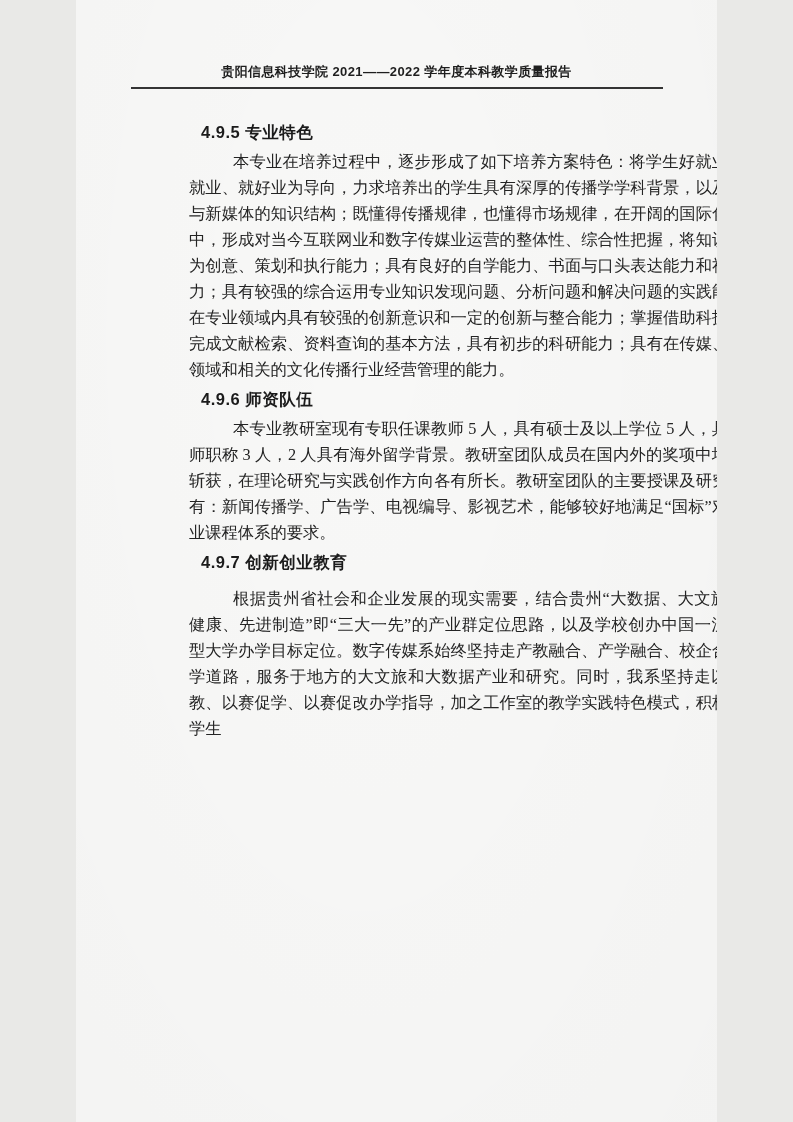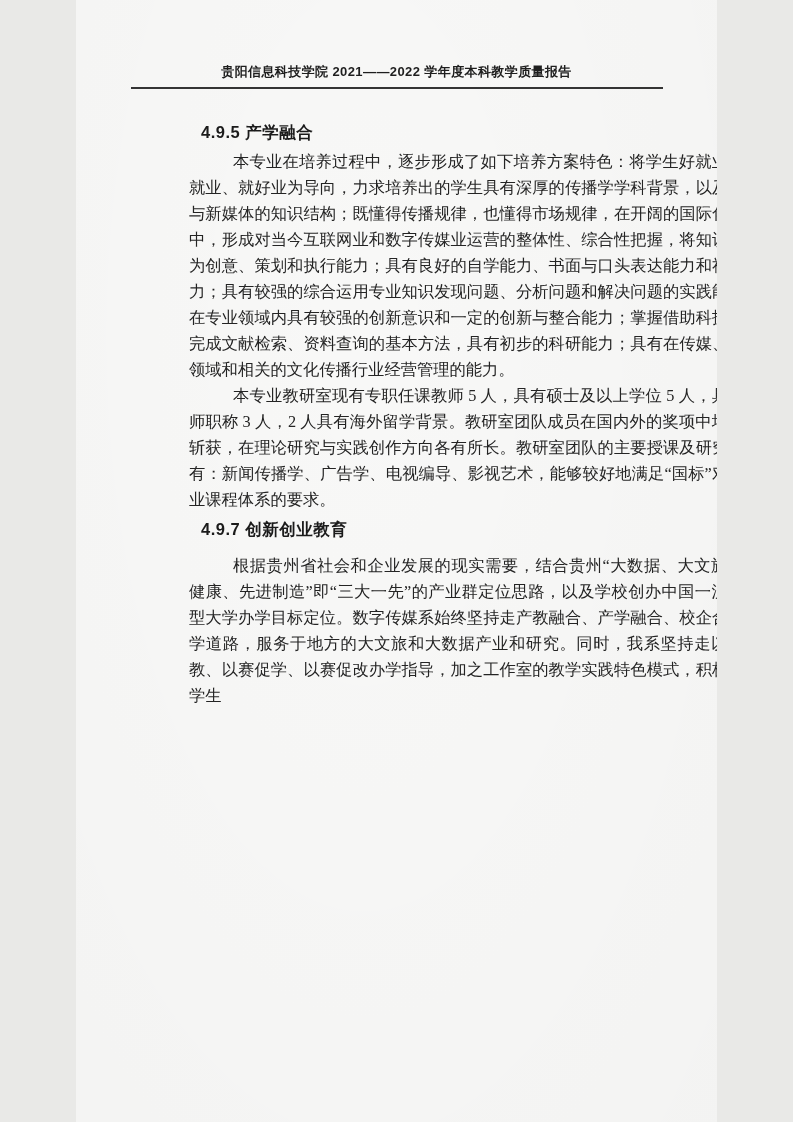--- a/index.html
+++ b/index.html
@@ -84,24 +84,25 @@
 <body>
 
 <div class="page">
 
   <header class="doc-header">
     <div class="doc-header-title">贵阳信息科技学院 2021——2022 学年度本科教学质量报告</div>
   </header>
 
   <main class="doc-body">
 
-    <h3 class="sec-heading">4.9.5 产学融合</h3>
+    <h3 class="sec-heading">4.9.5 专业特色</h3>
 
     <p class="para">本专业在培养过程中，逐步形成了如下培养方案特色：将学生好就业、能就业、就好业为导向，力求培养出的学生具有深厚的传播学学科背景，以及网络与新媒体的知识结构；既懂得传播规律，也懂得市场规律，在开阔的国际化视野中，形成对当今互联网业和数字传媒业运营的整体性、综合性把握，将知识转化为创意、策划和执行能力；具有良好的自学能力、书面与口头表达能力和社交能力；具有较强的综合运用专业知识发现问题、分析问题和解决问题的实践能力；在专业领域内具有较强的创新意识和一定的创新与整合能力；掌握借助科技手段完成文献检索、资料查询的基本方法，具有初步的科研能力；具有在传媒、影视领域和相关的文化传播行业经营管理的能力。</p>
 
+    <h3 class="sec-heading">4.9.6 师资队伍</h3>
 
     <p class="para">本专业教研室现有专职任课教师 5 人，具有硕士及以上学位 5 人，具有讲师职称 3 人，2 人具有海外留学背景。教研室团队成员在国内外的奖项中均有所斩获，在理论研究与实践创作方向各有所长。教研室团队的主要授课及研究方向有：新闻传播学、广告学、电视编导、影视艺术，能够较好地满足“国标”对该专业课程体系的要求。</p>
 
     <h3 class="sec-heading">4.9.7 创新创业教育</h3>
 
 
     <p class="para spaced">根据贵州省社会和企业发展的现实需要，结合贵州“大数据、大文旅、大健康、先进制造”即“三大一先”的产业群定位思路，以及学校创办中国一流应用型大学办学目标定位。数字传媒系始终坚持走产教融合、产学融合、校企合作办学道路，服务于地方的大文旅和大数据产业和研究。同时，我系坚持走以赛促教、以赛促学、以赛促改办学指导，加之工作室的教学实践特色模式，积极鼓励学生</p>
   </main>
 
 

